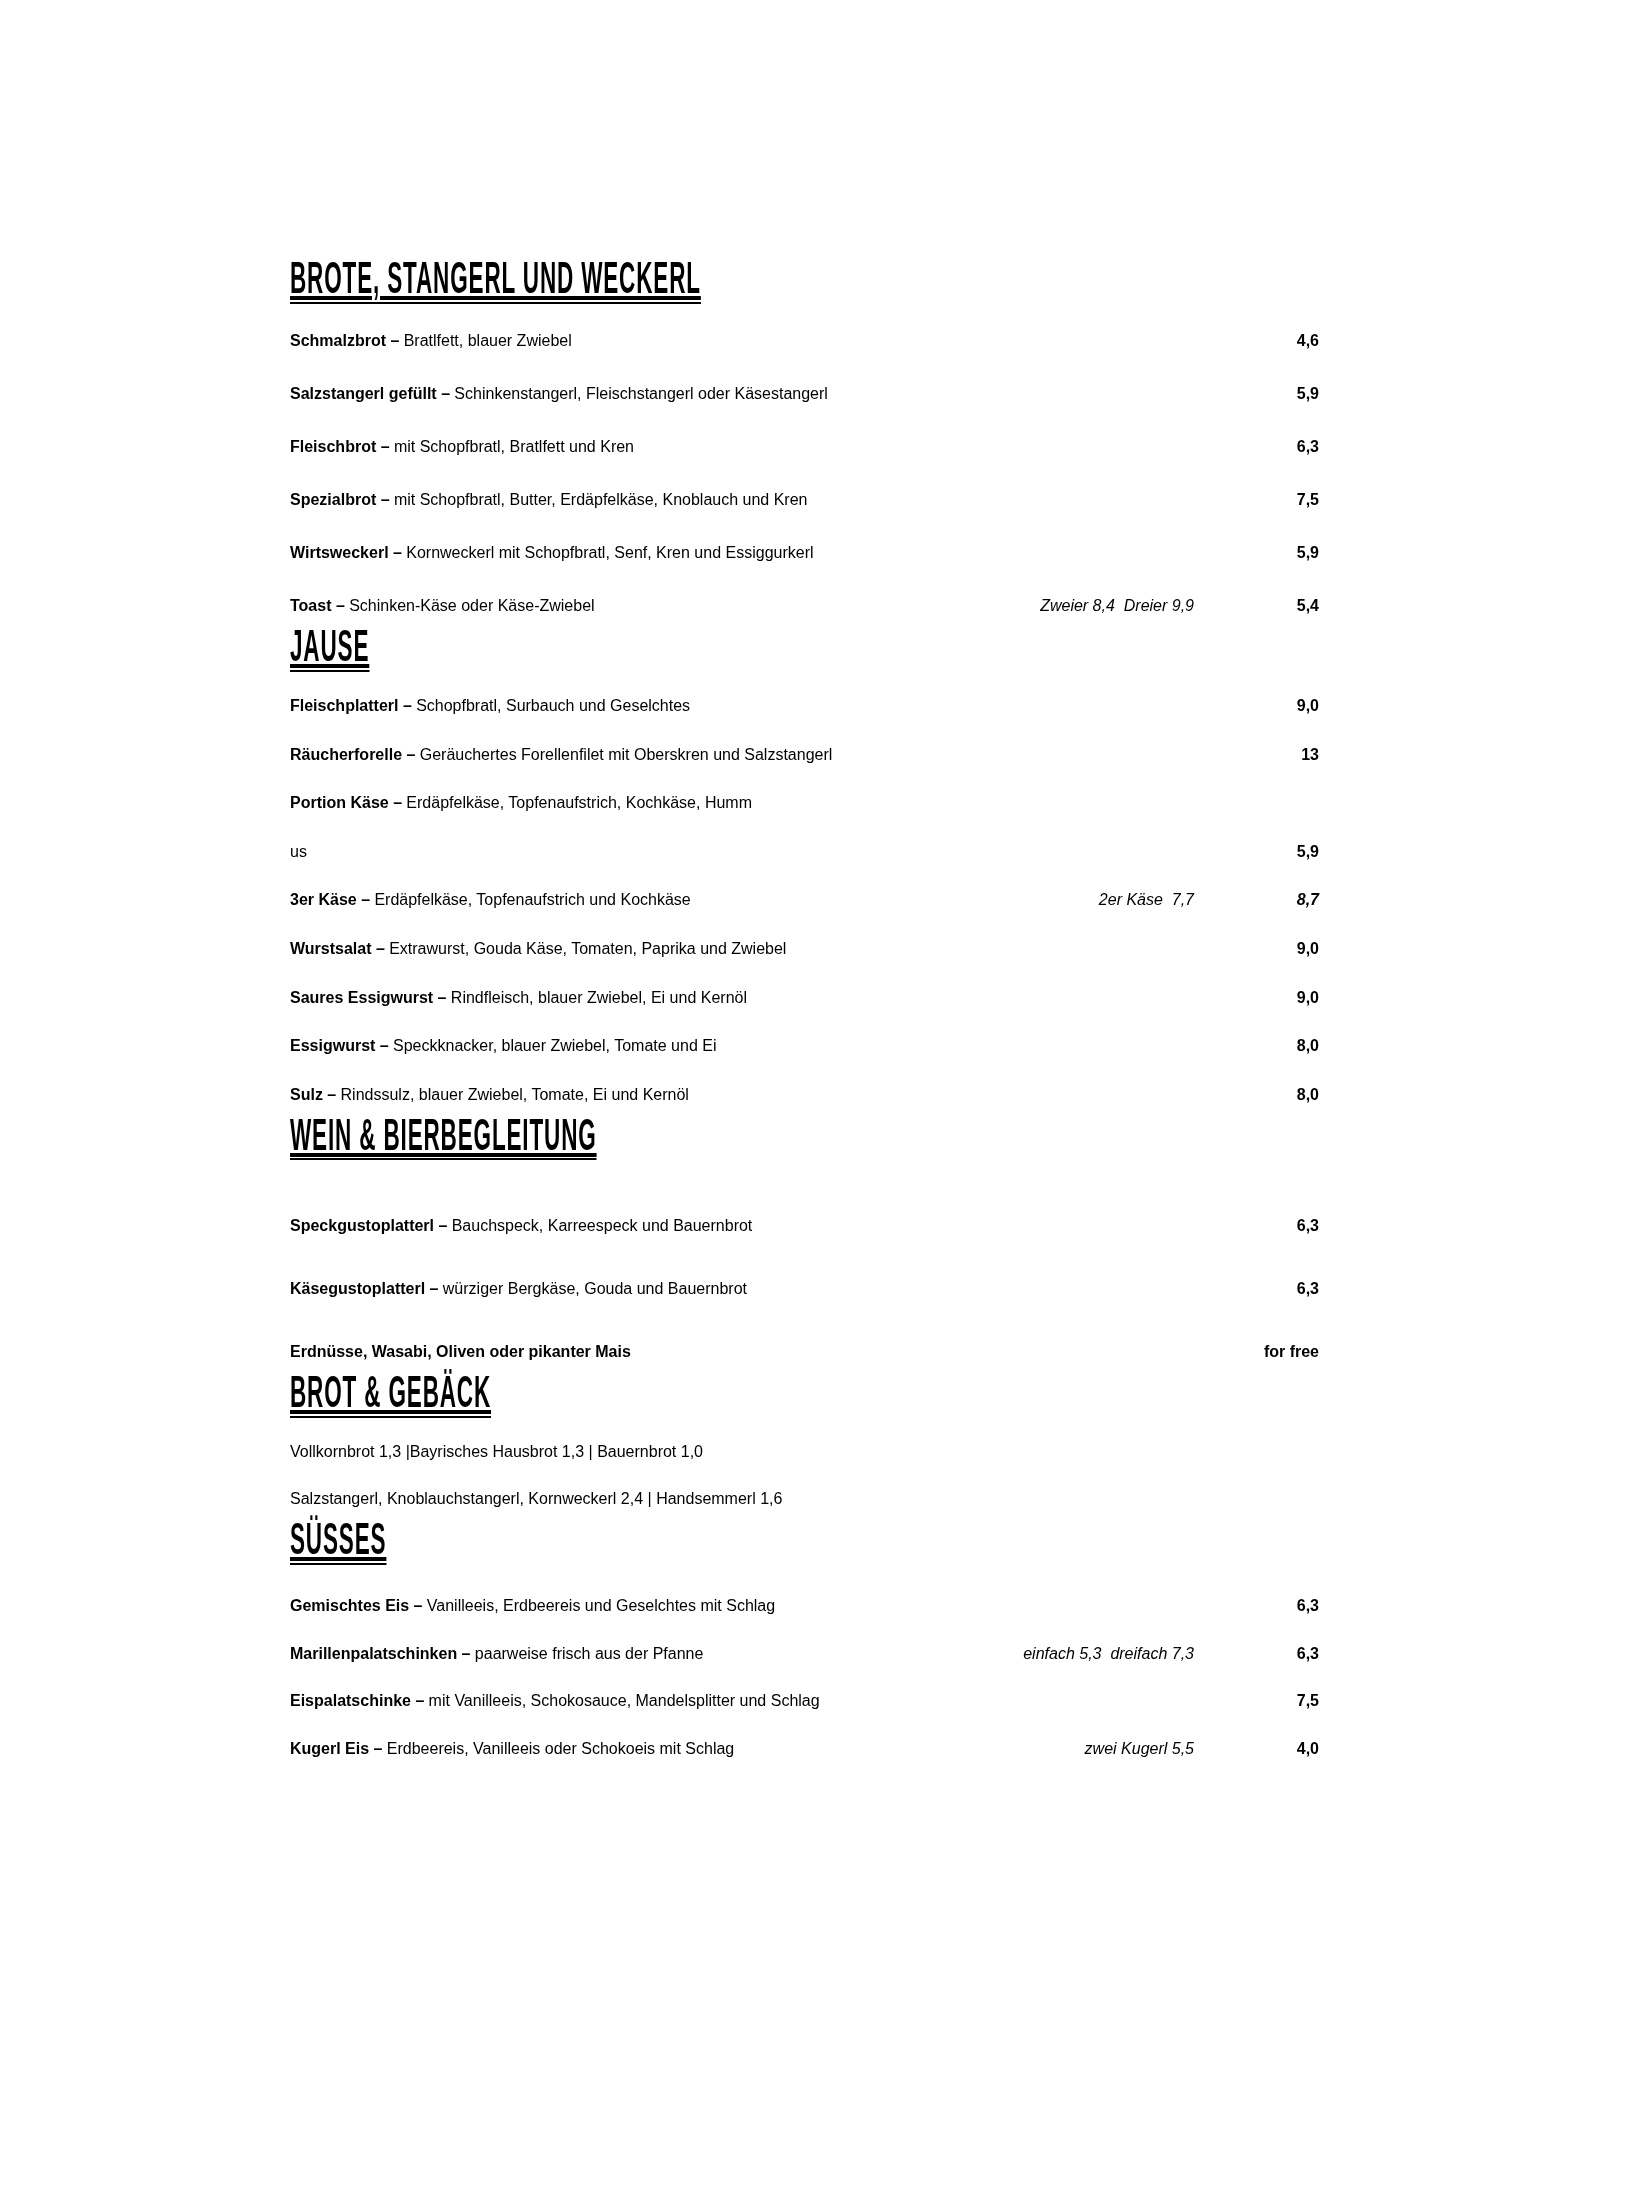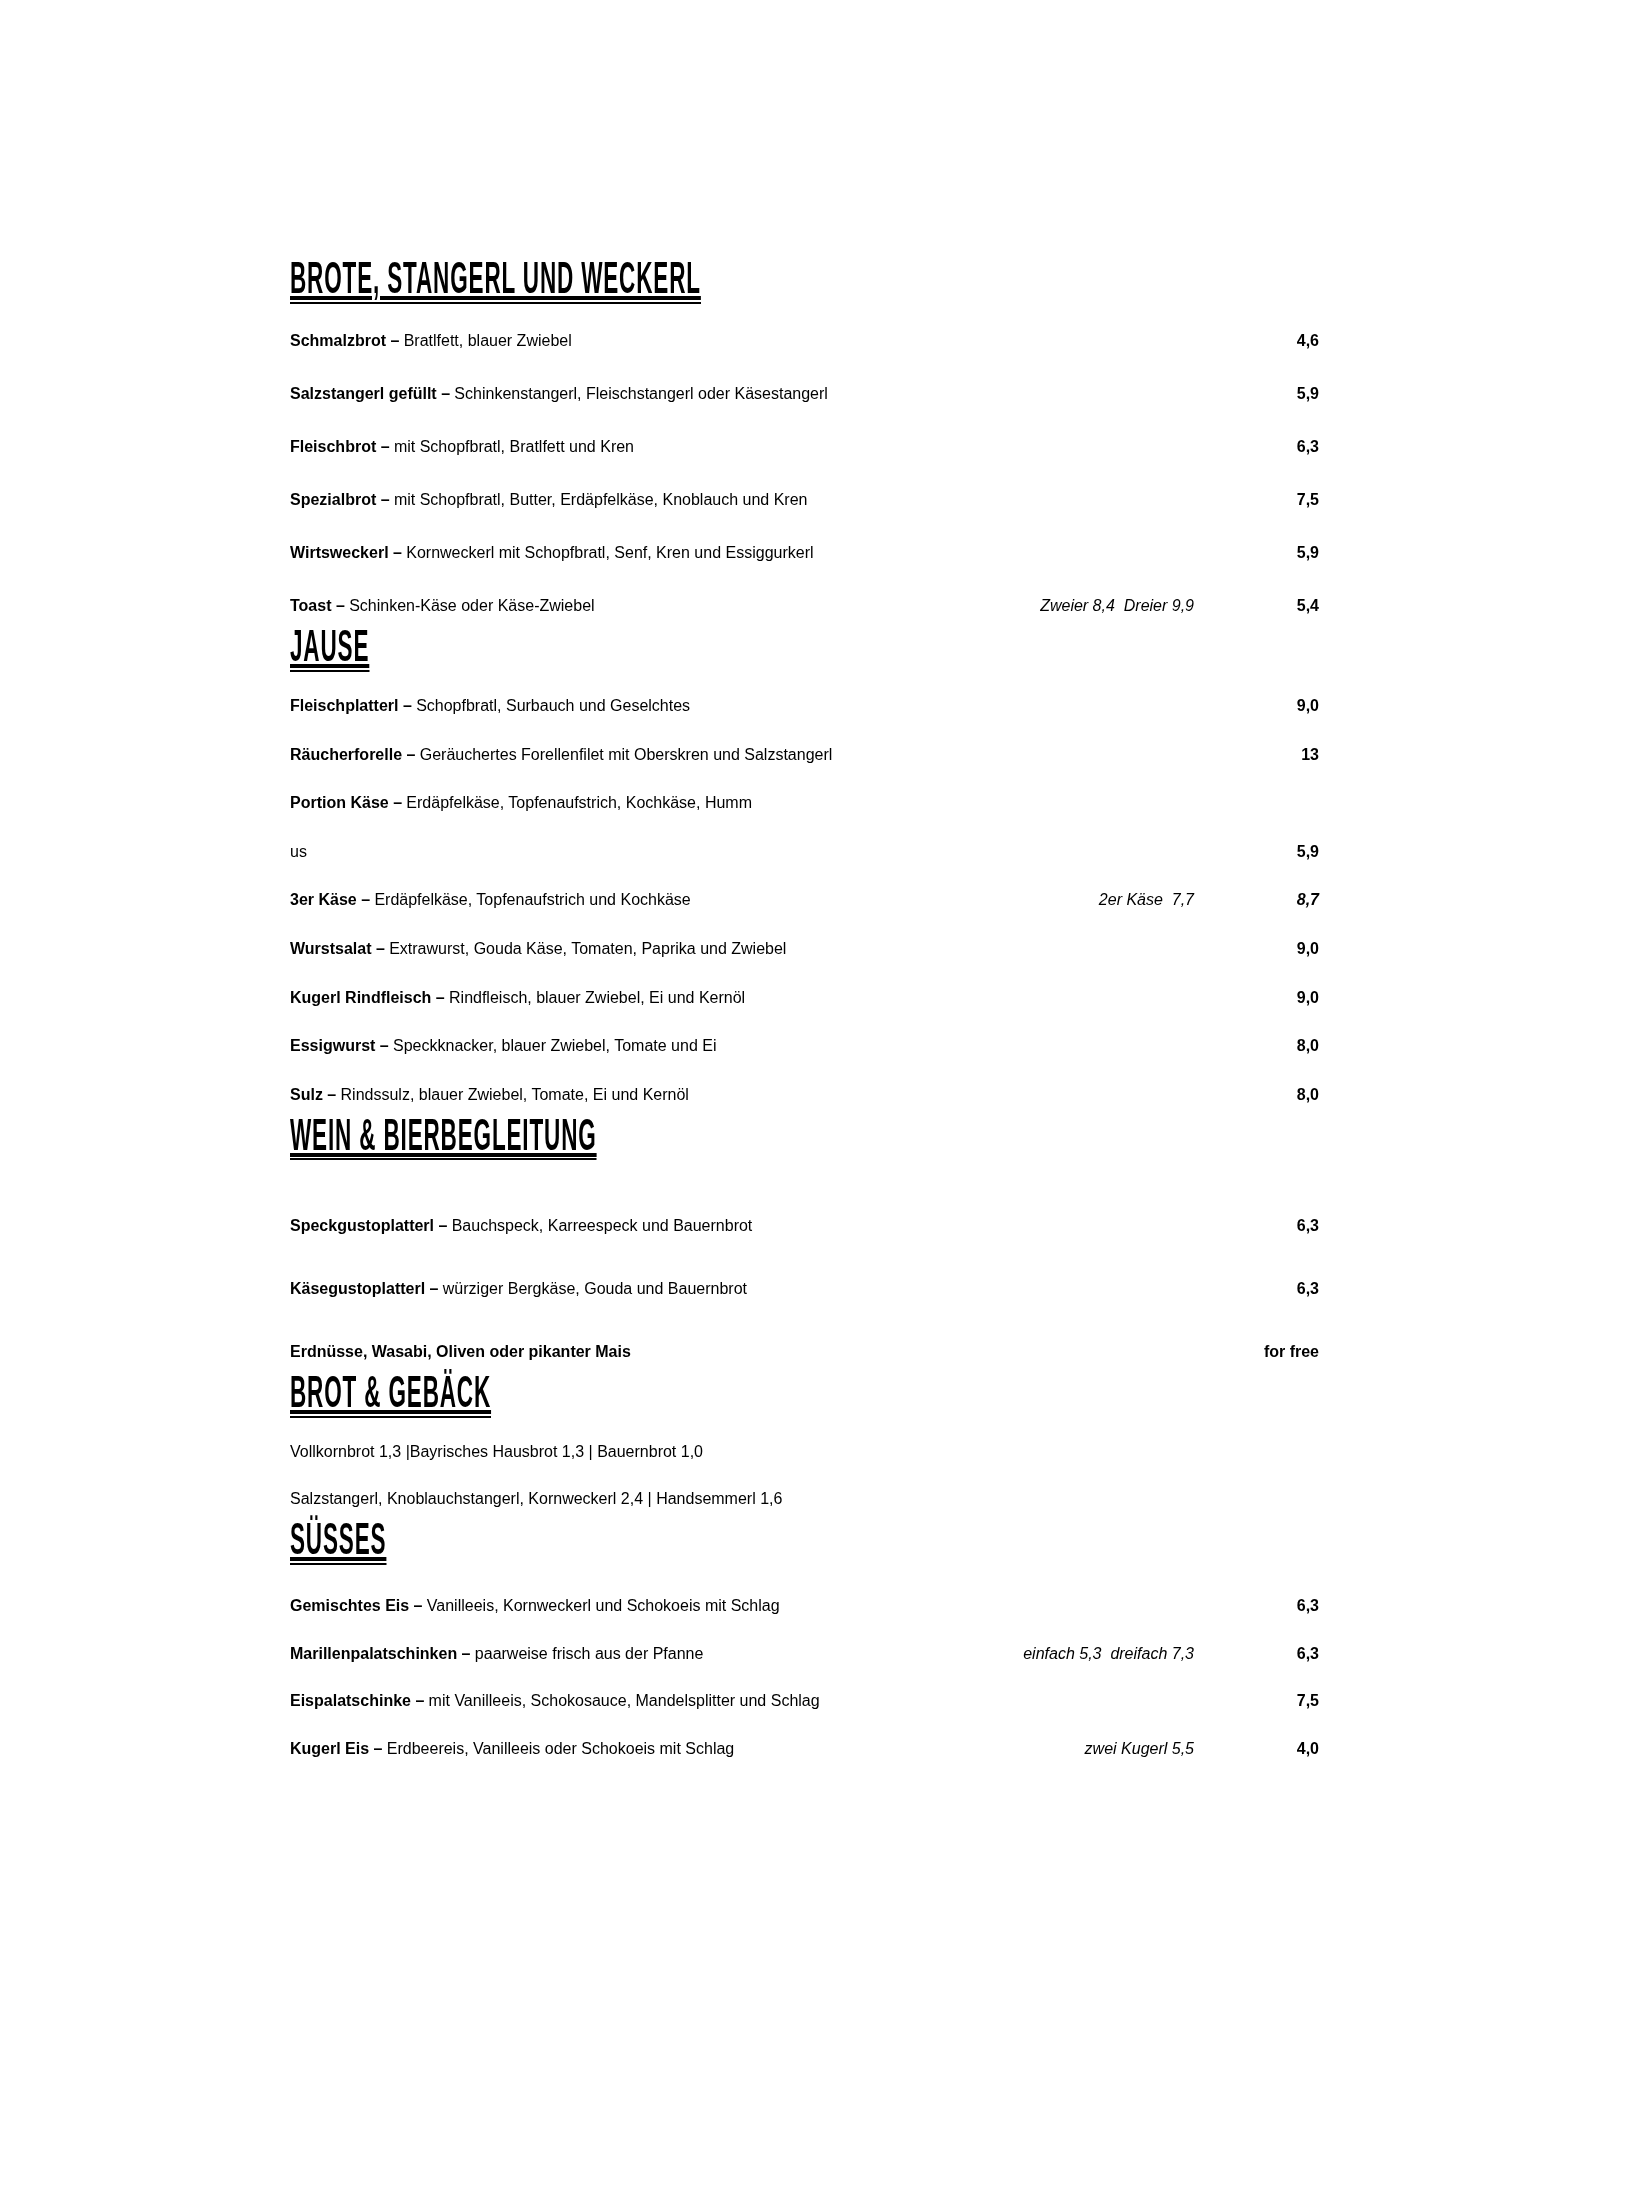--- a/index.html
+++ b/index.html
@@ -138,21 +138,21 @@
     <span class="text"><span class="name">3er Käse –</span><span class="desc">Erdäpfelkäse, Topfenaufstrich und Kochkäse</span></span>
     <span class="note">2er Käse  7,7</span>
     <span class="price italic">8,7</span>
   </div>
         <div class="row">
     <span class="text"><span class="name">Wurstsalat –</span><span class="desc">Extrawurst, Gouda Käse, Tomaten, Paprika und Zwiebel</span></span>
 
     <span class="price">9,0</span>
   </div>
         <div class="row">
-    <span class="text"><span class="name">Kugerl Rindfleisch –</span><span class="desc">Rindfleisch, blauer Zwiebel, Ei und Kernöl</span></span>
+    <span class="text"><span class="name">Saures Essigwurst –</span><span class="desc">Rindfleisch, blauer Zwiebel, Ei und Kernöl</span></span>
 
     <span class="price">9,0</span>
   </div>
         <div class="row">
     <span class="text"><span class="name">Essigwurst –</span><span class="desc">Speckknacker, blauer Zwiebel, Tomate und Ei</span></span>
 
     <span class="price">8,0</span>
   </div>
         <div class="row">
     <span class="text"><span class="name">Sulz –</span><span class="desc">Rindssulz, blauer Zwiebel, Tomate, Ei und Kernöl</span></span>
@@ -197,21 +197,21 @@
 
   </div>
       </div>
   </section>
     <section class="menu-section sec-4">
     <h2 class="heading">
         <span class="heading-text">SÜSSES</span>
       </h2>
     <div class="rows">
         <div class="row">
-    <span class="text"><span class="name">Gemischtes Eis –</span><span class="desc">Vanilleeis, Kornweckerl und Schokoeis mit Schlag</span></span>
+    <span class="text"><span class="name">Gemischtes Eis –</span><span class="desc">Vanilleeis, Erdbeereis und Geselchtes mit Schlag</span></span>
 
     <span class="price">6,3</span>
   </div>
         <div class="row">
     <span class="text"><span class="name">Marillenpalatschinken –</span><span class="desc">paarweise frisch aus der Pfanne</span></span>
     <span class="note">einfach 5,3  dreifach 7,3</span>
     <span class="price">6,3</span>
   </div>
         <div class="row">
     <span class="text"><span class="name">Eispalatschinke –</span><span class="desc">mit Vanilleeis, Schokosauce, Mandelsplitter und Schlag</span></span>

